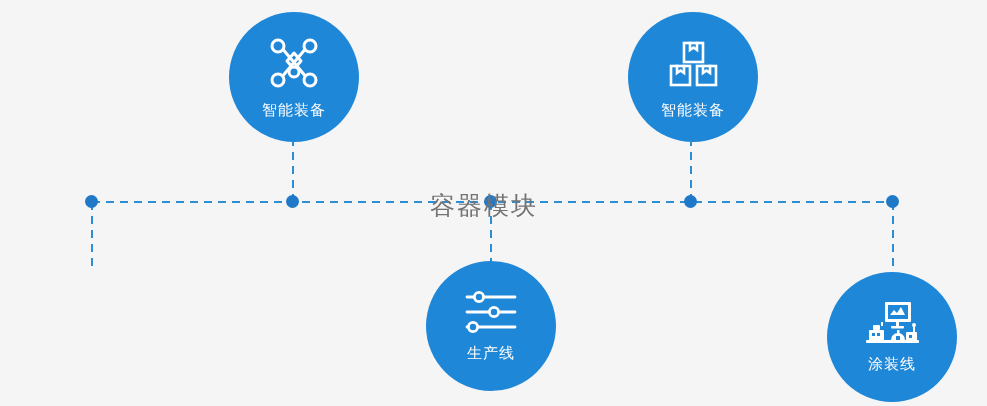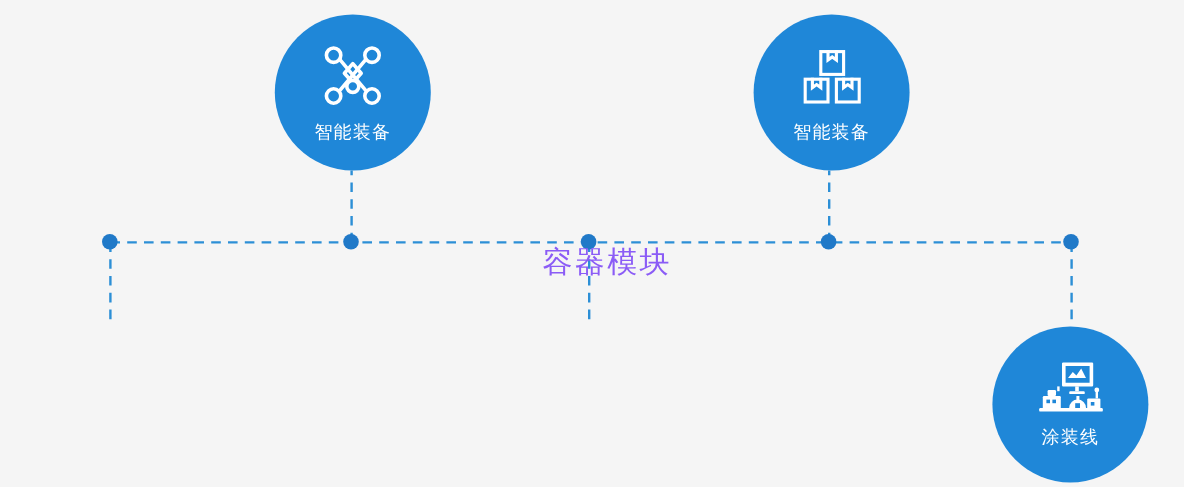--- a/index.html
+++ b/index.html
@@ -22,26 +22,26 @@
   .connector-layer {
     position: absolute;
     left: 0;
     top: 0;
     width: 987px;
     height: 406px;
   }
   .watermark {
     position: absolute;
     left: 430px;
-    top: 202px;
+    top: 189px;
     width: 130px;
-    text-align: right;
+    text-align: left;
     font-size: 25px;
     letter-spacing: 2px;
-    color: #8b5cf6;
+    color: #737373;
     font-family: "DejaVu Sans", "Liberation Sans", sans-serif;
     user-select: none;
   }
   .node {
     position: absolute;
     border-radius: 50%;
     background: #1f87d8;
     display: flex;
     flex-direction: column;
     align-items: center;
@@ -131,20 +131,33 @@
         <rect x="6" y="31" width="19" height="19"></rect>
         <path d="M12 31 L12 38 L15.5 35.5 L19 38 L19 31"></path>
         <rect x="32" y="31" width="19" height="19"></rect>
         <path d="M38 31 L38 38 L41.5 35.5 L45 38 L45 31"></path>
       </svg>
     </span>
     <span class="node-label">智能装备</span>
   </div>
 
 
+  <div class="node node-bottom" style="left:426px; top:261px;">
+    <span class="node-icon">
+      <svg width="56" height="46" viewBox="0 0 56 46" fill="none" stroke="#ffffff" stroke-width="2.8" stroke-linecap="round">
+        <line x1="4" y1="8" x2="52" y2="8"></line>
+        <line x1="4" y1="23" x2="52" y2="23"></line>
+        <line x1="4" y1="38" x2="52" y2="38"></line>
+        <circle cx="16" cy="8" r="4.6" fill="#1f87d8"></circle>
+        <circle cx="31" cy="23" r="4.6" fill="#1f87d8"></circle>
+        <circle cx="10" cy="38" r="4.6" fill="#1f87d8"></circle>
+      </svg>
+    </span>
+    <span class="node-label">生产线</span>
+  </div>
 
   <div class="node node-bottom" style="left:827px; top:272px;">
     <span class="node-icon">
       <svg width="60" height="46" viewBox="0 0 60 46" fill="none" stroke="none">
         <g fill="#ffffff">
 
           <path d="M24 2 h24 a1 1 0 0 1 1 1 v18 a1 1 0 0 1 -1 1 h-24 a1 1 0 0 1 -1 -1 v-18 a1 1 0 0 1 1 -1 z
                    m2 3 v14 h20 v-14 z"></path>
           <path d="M28 15 l4 -5 l3 3 l4 -6 l4 8 z"></path>
           <rect x="34" y="22" width="3" height="4"></rect>

